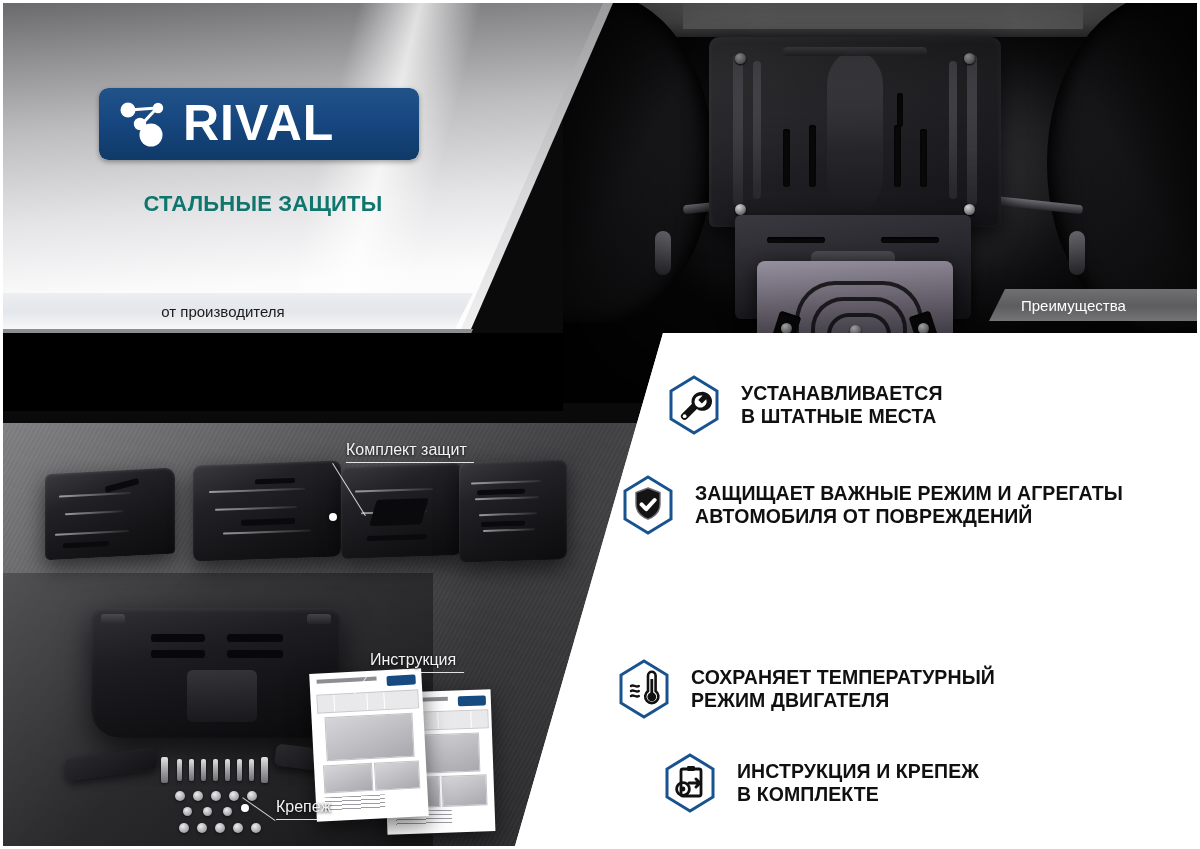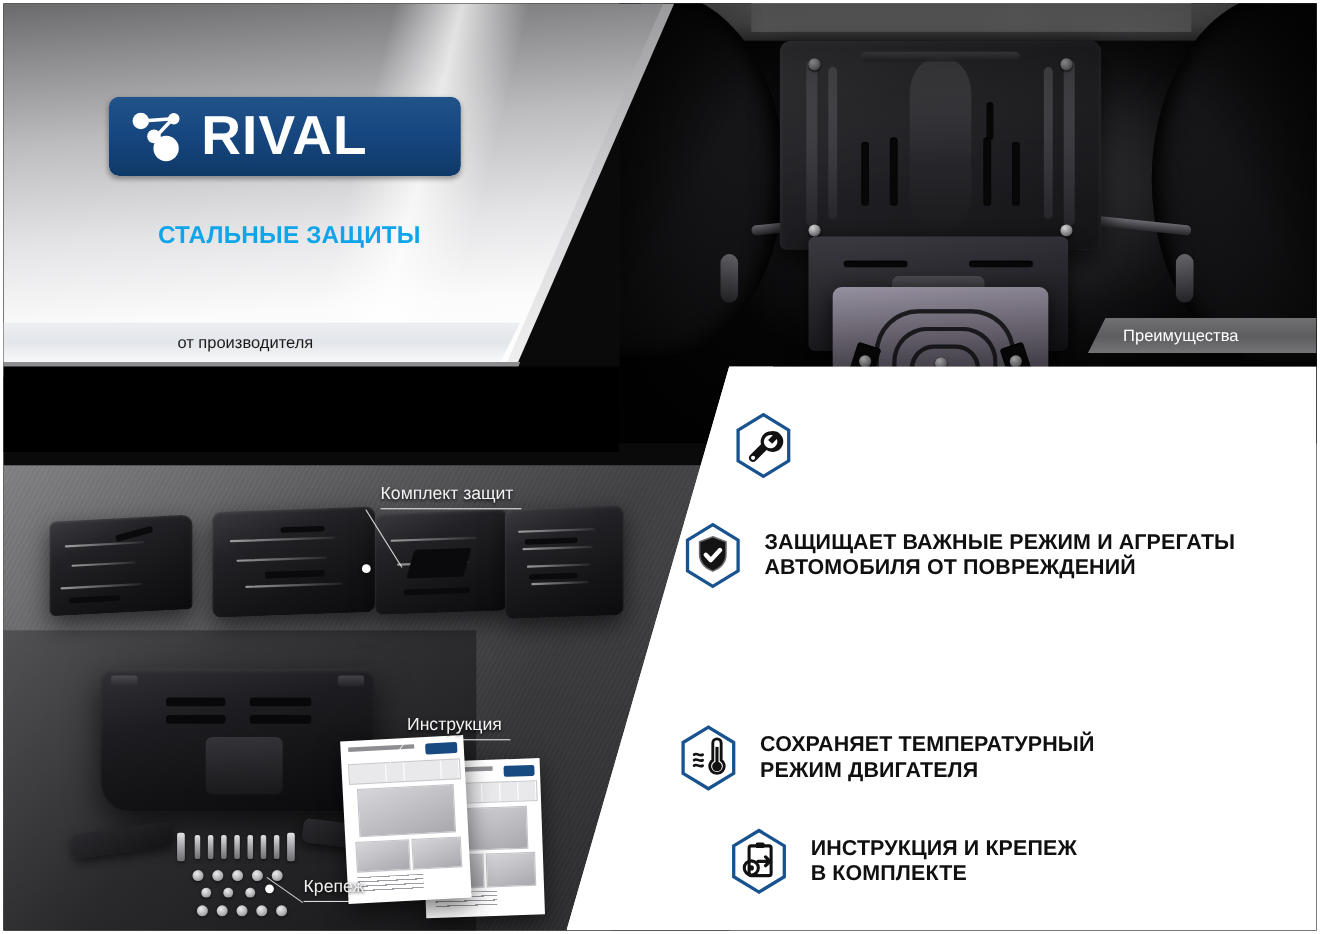--- a/index.html
+++ b/index.html
@@ -59,22 +59,22 @@
 
   .logo{position:absolute;left:96px;top:85px;width:320px;height:72px;border-radius:9px;
     background:linear-gradient(180deg,#1f5governo 0%,#1a4a80 0%,#123f70 55%,#0e3560 100%);
     box-shadow:0 2px 5px rgba(0,0,0,.35);overflow:hidden;}
   .logo-inner{position:absolute;inset:0;background:linear-gradient(180deg,#215288 0%,#174780 46%,#0f3a68 100%);border-radius:9px;}
   .logo-word{position:absolute;left:84px;top:50%;transform:translateY(-52%);
     font-size:50px;font-weight:bold;letter-spacing:1px;color:#ffffff;line-height:1;
     font-family:"Liberation Sans",sans-serif;}
   .logo-mark{position:absolute;left:18px;top:11px;width:58px;height:50px;}
 
-  .tl-title{position:absolute;left:0;top:198px;width:520px;text-align:center;
-    font-size:22px;font-weight:bold;color:#0ea5e9;line-height:1.18;letter-spacing:.2px;}
+  .tl-title{position:absolute;left:0;top:188px;width:520px;text-align:center;
+    font-size:22px;font-weight:bold;color:#0f766e;line-height:1.18;letter-spacing:.2px;}
   .tl-strip{position:absolute;left:0;top:290px;width:470px;height:36px;
     background:linear-gradient(180deg,#eceef2 0%,#e3e6ea 50%,#f7f8f9 100%);
     clip-path:polygon(0 0,470px 0,452px 36px,0 36px);}
   .tl-strip span{position:absolute;left:0;top:0;width:440px;height:36px;display:flex;align-items:center;justify-content:center;
     font-size:15px;color:#1b1b1b;}
 
   
   .band-black{position:absolute;left:0;top:330px;width:560px;height:78px;background:#000;
     clip-path:polygon(0 0,560px 0,560px 78px,0 78px);}
   .band-line{position:absolute;left:0;top:326px;width:470px;height:10px;background:#8d8d90;
@@ -351,20 +351,24 @@
     <div class="feat" style="left:152px;top:42px;">
       <div class="hexico">
         <svg viewBox="0 0 54 60" width="54" height="60">
           <polygon points="27,2 50,16 50,44 27,58 4,44 4,16" fill="none" stroke="#18538f" stroke-width="3"></polygon>
           <g fill="#111111">
             <path d="M34 17a9.5 9.5 0 0 0-9.2 11.9L15 38.7a3.6 3.6 0 1 0 5.1 5.1l9.8-9.8A9.5 9.5 0 1 0 34 17zm0 3.4a6 6 0 0 1 1.6.2l-4.3 4.3 3.6 3.6 4.3-4.3A6.1 6.1 0 1 1 34 20.4z"></path>
             <circle cx="17.6" cy="41.2" r="1.9" fill="#fff"></circle>
           </g>
         </svg>
       </div>
+      <div class="feat-txt">
+        <div>УСТАНАВЛИВАЕТСЯ</div>
+        <div>В ШТАТНЫЕ МЕСТА</div>
+      </div>
     </div>
 
     <div class="feat" style="left:106px;top:142px;">
       <div class="hexico">
         <svg viewBox="0 0 54 60" width="54" height="60">
           <polygon points="27,2 50,16 50,44 27,58 4,44 4,16" fill="none" stroke="#18538f" stroke-width="3"></polygon>
           <path d="M27 13l12 4.6v11.1c0 7.6-5.1 12.8-12 15.5-6.9-2.7-12-7.9-12-15.5V17.6L27 13z" fill="#141414" stroke="#6a6a6f" stroke-width="1.4"></path>
           <path d="M20.6 29.4l4.6 4.8 8.4-9.2" fill="none" stroke="#ffffff" stroke-width="4" stroke-linecap="round" stroke-linejoin="round"></path>
         </svg>
       </div>

